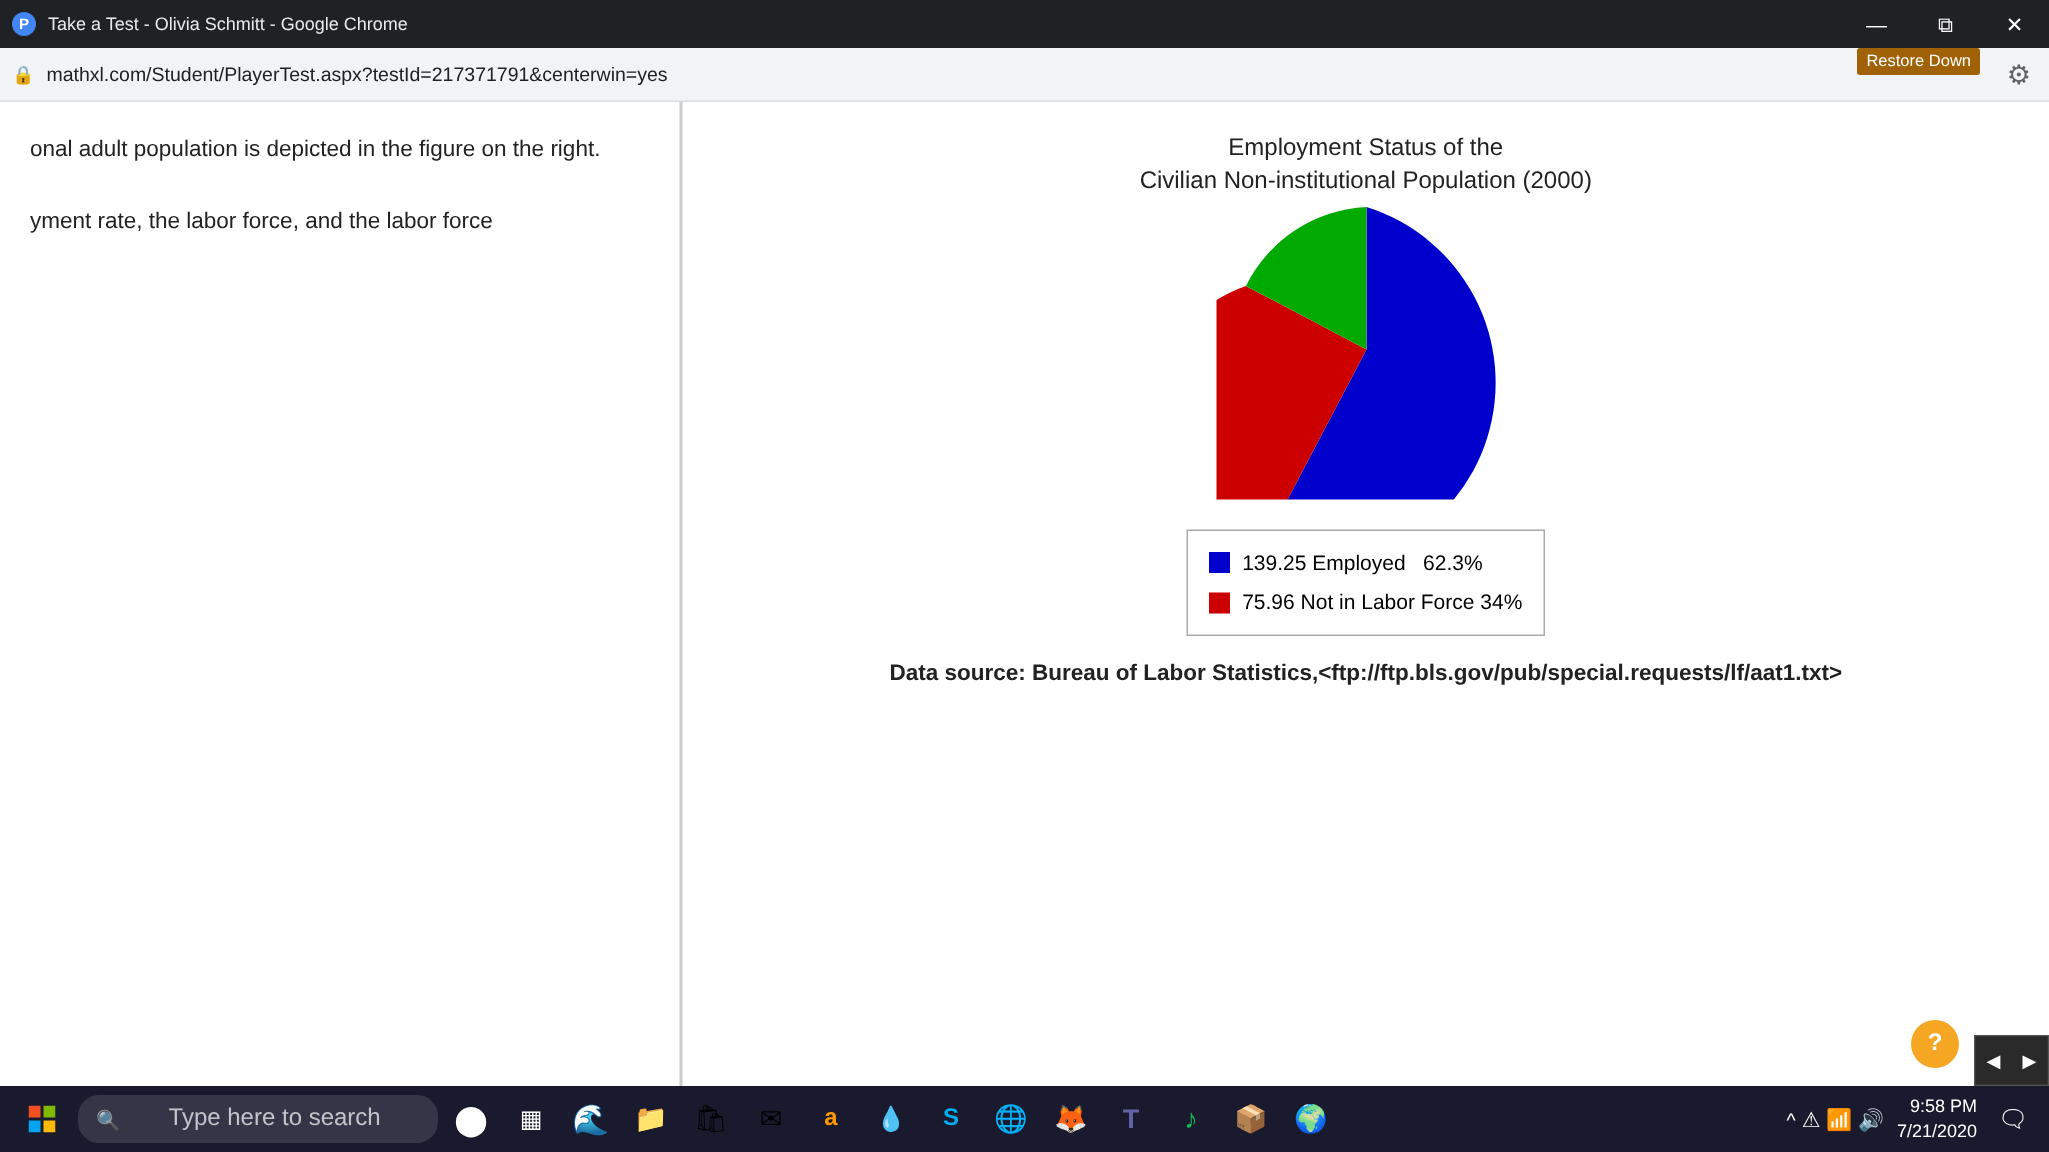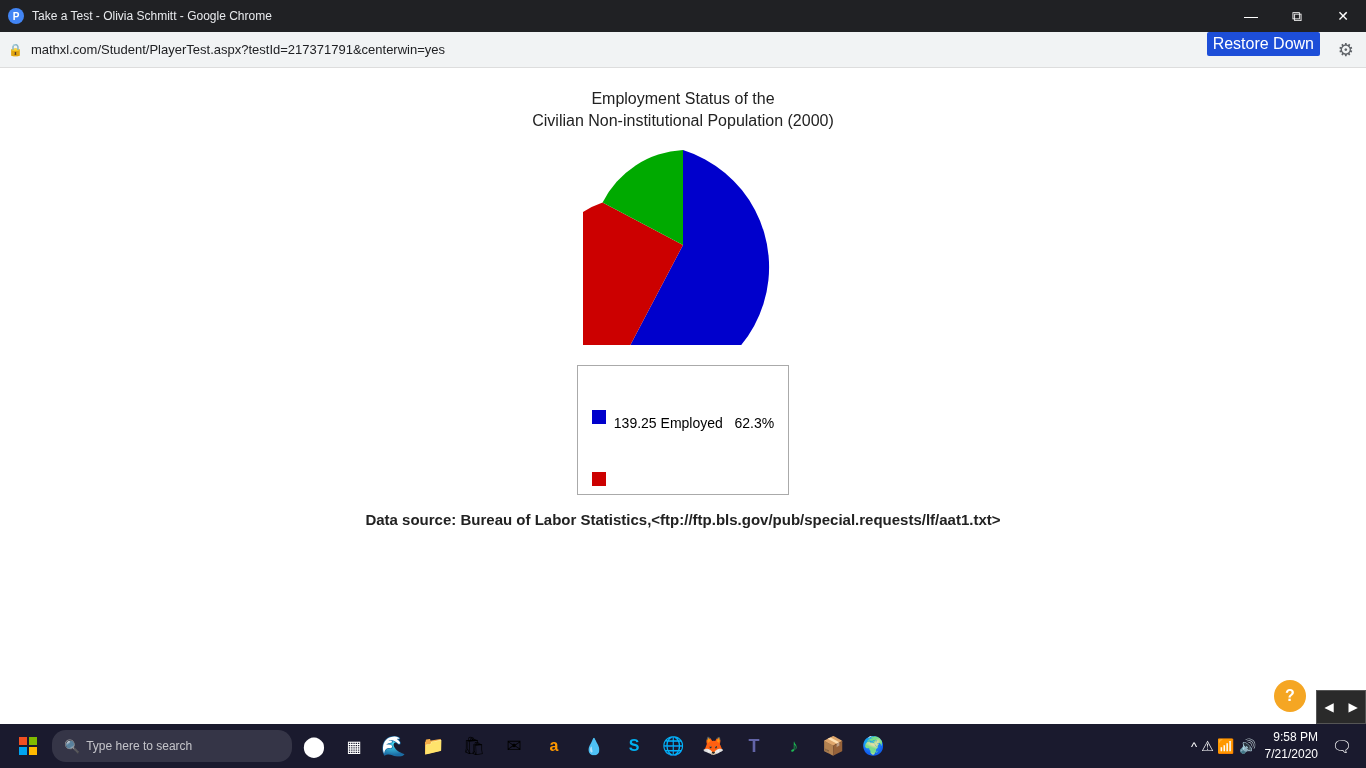--- a/index.html
+++ b/index.html
@@ -46,23 +46,23 @@
       align-items: center;
       justify-content: center;
       cursor: pointer;
       color: #fff;
       font-size: 14px;
     }
     .restore-down-label {
       position: absolute;
       right: 46px;
       top: 32px;
-      background: #1d4ed8;
-      color: #fff;
-      font-size: 16px;
+      background: #a16207;
+      color: #fff;
+      font-size: 11px;
       padding: 3px 6px;
       border-radius: 2px;
       z-index: 100;
       text-align: right;
     }
 
     
     .address-bar {
       height: 36px;
       background: #f1f3f4;
@@ -111,21 +111,20 @@
       padding: 20px;
       display: flex;
       flex-direction: column;
       align-items: center;
     }
 
     .chart-title {
       text-align: center;
       font-size: 16px;
       color: #222;
-      margin-bottom: 12px;
       line-height: 1.4;
     }
 
     .pie-container {
       position: relative;
       width: 200px;
       height: 200px;
       margin: 0 auto 20px auto;
     }
 
@@ -136,23 +135,23 @@
 
     .legend-box {
       border: 1px solid #aaa;
       padding: 8px 14px;
       background: #fff;
       font-size: 14px;
       line-height: 1.9;
     }
     .legend-item {
       display: flex;
+      align-items: center;
       gap: 8px;
       white-space: nowrap;
-      margin-top: 36px;
     }
     .legend-color {
       width: 14px;
       height: 14px;
       display: inline-block;
       flex-shrink: 0;
     }
 
     .data-source {
       font-size: 15px;
@@ -192,22 +191,23 @@
       align-items: center;
       padding: 0 12px;
       gap: 6px;
       cursor: text;
     }
     .search-bar input {
       background: transparent;
       border: none;
       outline: none;
       color: #fff;
-      font-size: 12px;
+      font-size: 16px;
       width: 100%;
+      text-align: center;
     }
     .search-bar input::placeholder { color: rgba(255,255,255,0.7); }
     .search-icon-tb { color: rgba(255,255,255,0.8); font-size: 13px; }
     .taskbar-icon {
       width: 36px;
       height: 36px;
       display: flex; align-items: center; justify-content: center;
       cursor: pointer;
       border-radius: 4px;
       font-size: 20px;
@@ -280,20 +280,25 @@
 </div>
 
 <div class="address-bar">
   <span class="lock-icon">🔒</span>
   <span class="url-text">mathxl.com/Student/PlayerTest.aspx?testId=217371791&amp;centerwin=yes</span>
   <span class="gear-area">⚙</span>
 </div>
 
 <div class="main-content">
 
+  <div class="left-panel">
+    <p>onal adult population is depicted in the figure on the right.</p>
+    <br>
+    <p>yment rate, the labor force, and the labor force</p>
+  </div>
 
   <div class="right-panel">
     <div class="chart-title">
       <span>Employment Status of the</span><br>
       <span>Civilian Non-institutional Population (2000)</span>
     </div>
 
     <div class="pie-container">
       <svg viewBox="0 0 200 200" xmlns="http://www.w3.org/2000/svg">
 
@@ -305,20 +310,21 @@
       </svg>
     </div>
 
     <div class="legend-box">
       <div class="legend-item">
         <span class="legend-color" style="background:#0000cc;"></span>
         <span>139.25 Employed &nbsp; 62.3%</span>
       </div>
       <div class="legend-item">
         <span class="legend-color" style="background:#cc0000;"></span>
+        <span>75.96 Not in Labor Force 34%</span>
       </div>
     </div>
 
     <div class="data-source">Data source: Bureau of Labor Statistics,&lt;ftp://ftp.bls.gov/pub/special.requests/lf/aat1.txt&gt;</div>
   </div>
 </div>
 
 <div class="help-btn">?</div>
 
 <div class="nav-arrows" style="position:fixed;right:0;bottom:44px;">

